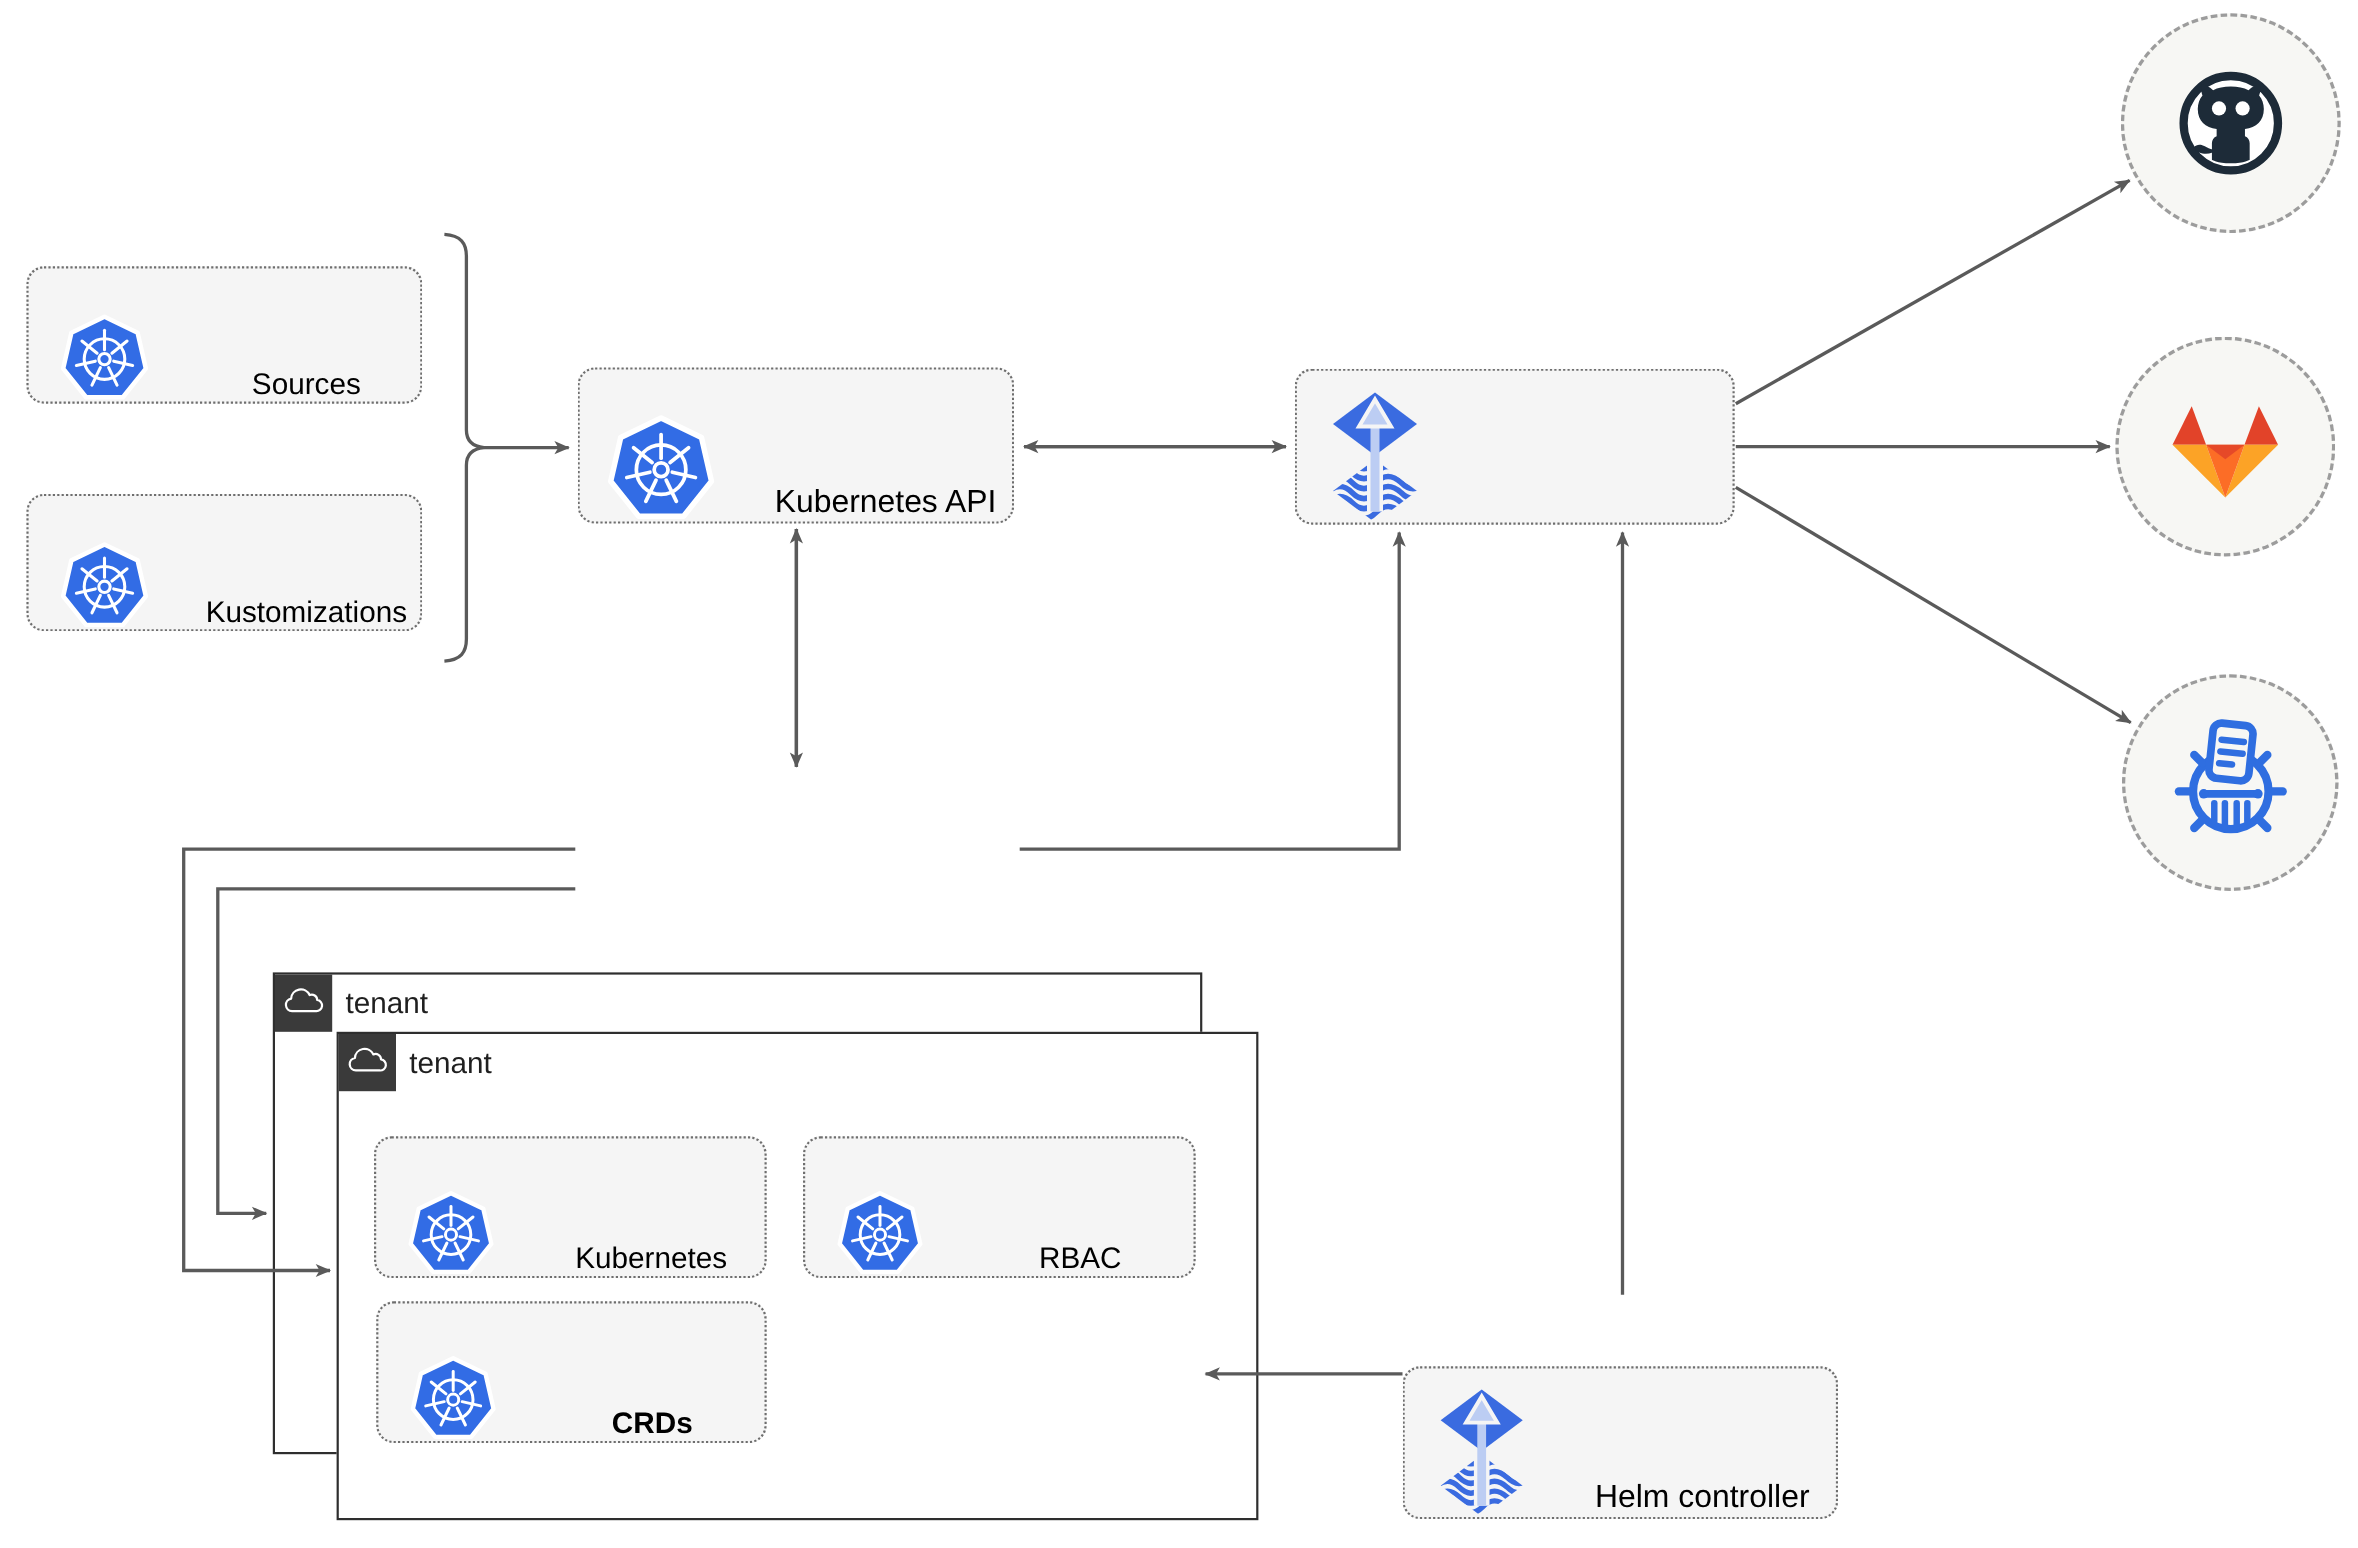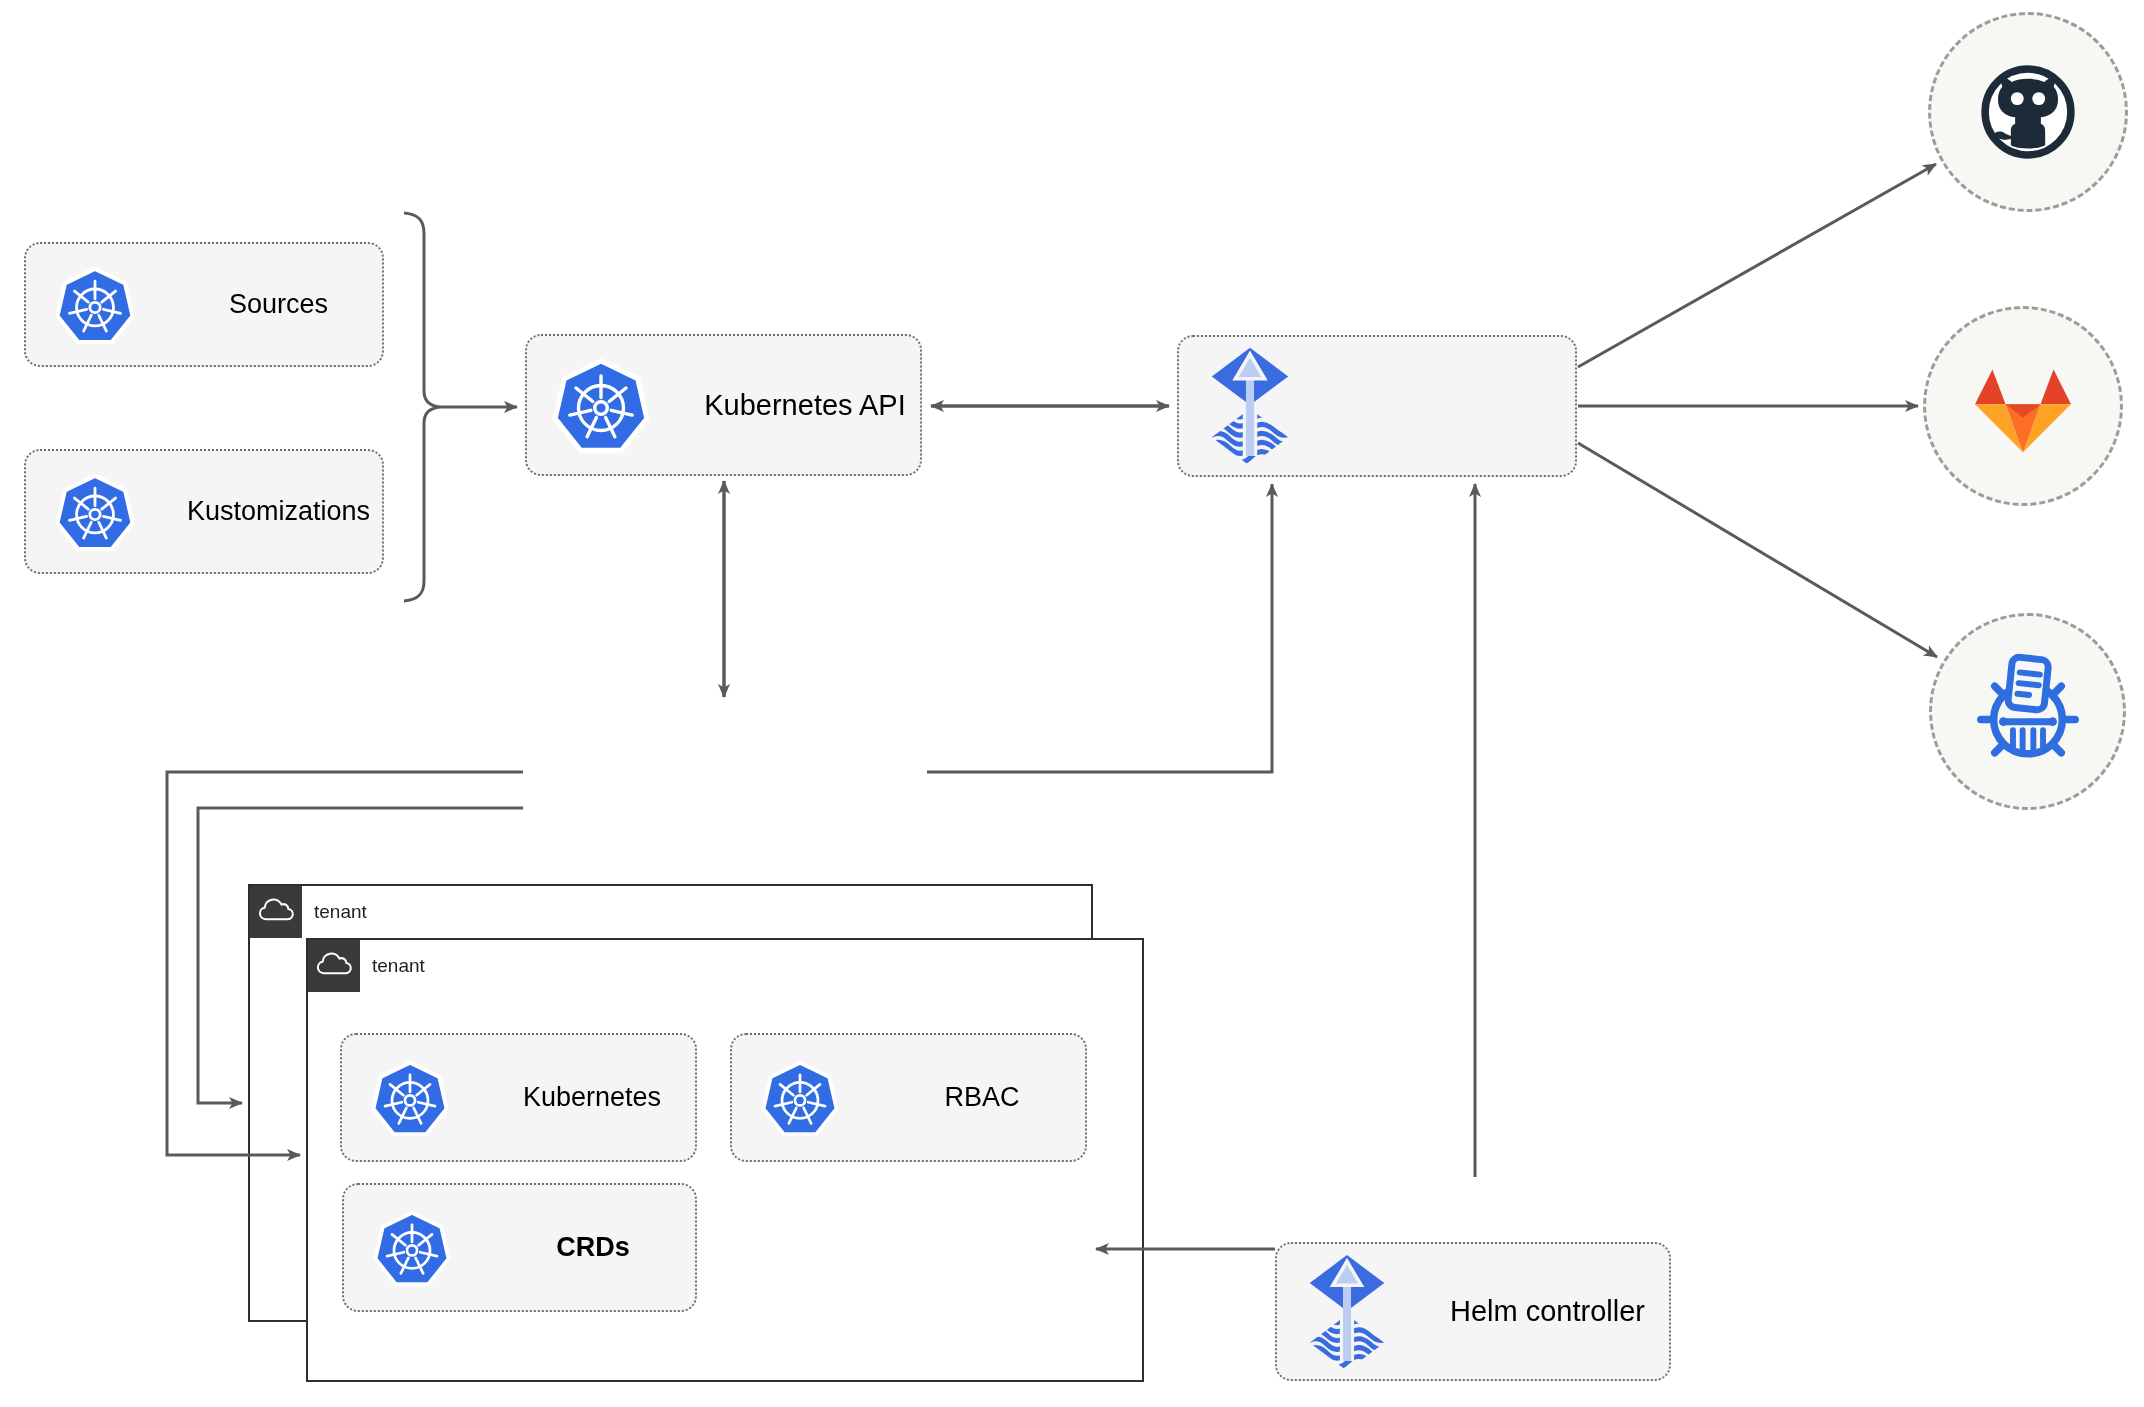--- a/index.html
+++ b/index.html
@@ -2,32 +2,32 @@
 <html><head>
 <meta charset="utf-8">
 <style>
   html,body{margin:0;padding:0;background:#ffffff;}
   #canvas{position:relative;width:2144px;height:1407px;background:#ffffff;overflow:hidden;
           font-family:"Liberation Sans","DejaVu Sans",sans-serif;}
 
   
   .node{position:absolute;box-sizing:border-box;background:#f5f5f5;
         border:2px dotted #6e6e6e;border-radius:16px;
-        display:flex;align-items:center;z-index:10;gap:39px;}
+        display:flex;align-items:flex-end;z-index:10;gap:39px;}
   .node .icon{flex:0 0 auto;display:flex;align-items:center;justify-content:center;}
   .node .label{flex:1;text-align:center;color:#000;font-size:27px;line-height:1.2;}
   .node .label.big{font-size:29px;}
   .node .label .wrap{display:inline-block;max-width:195px;}
 
   
   .tenant{position:absolute;box-sizing:border-box;background:#ffffff;border:2px solid #2e2e2e;}
   .tenant .hdr{position:absolute;top:0;left:0;width:52px;height:52px;background:#3a3a3a;
                display:flex;align-items:center;justify-content:center;}
   .tenant .tlabel{position:absolute;top:0;left:64px;height:52px;line-height:52px;
-                  font-size:19px;color:#1f1f1f;}
+                  font-size:27px;color:#1f1f1f;}
   #tenant-back{z-index:1;}
   #tenant-front{z-index:2;}
 
   
   .remote{position:absolute;box-sizing:border-box;width:200px;height:200px;border-radius:50%;
           border:3px dashed #9c9c9c;background:#f7f7f4;
           display:flex;align-items:center;justify-content:center;z-index:10;}
 
   #connectors{position:absolute;left:0;top:0;z-index:5;}
   .hidden-defs{position:absolute;width:0;height:0;overflow:hidden;}

